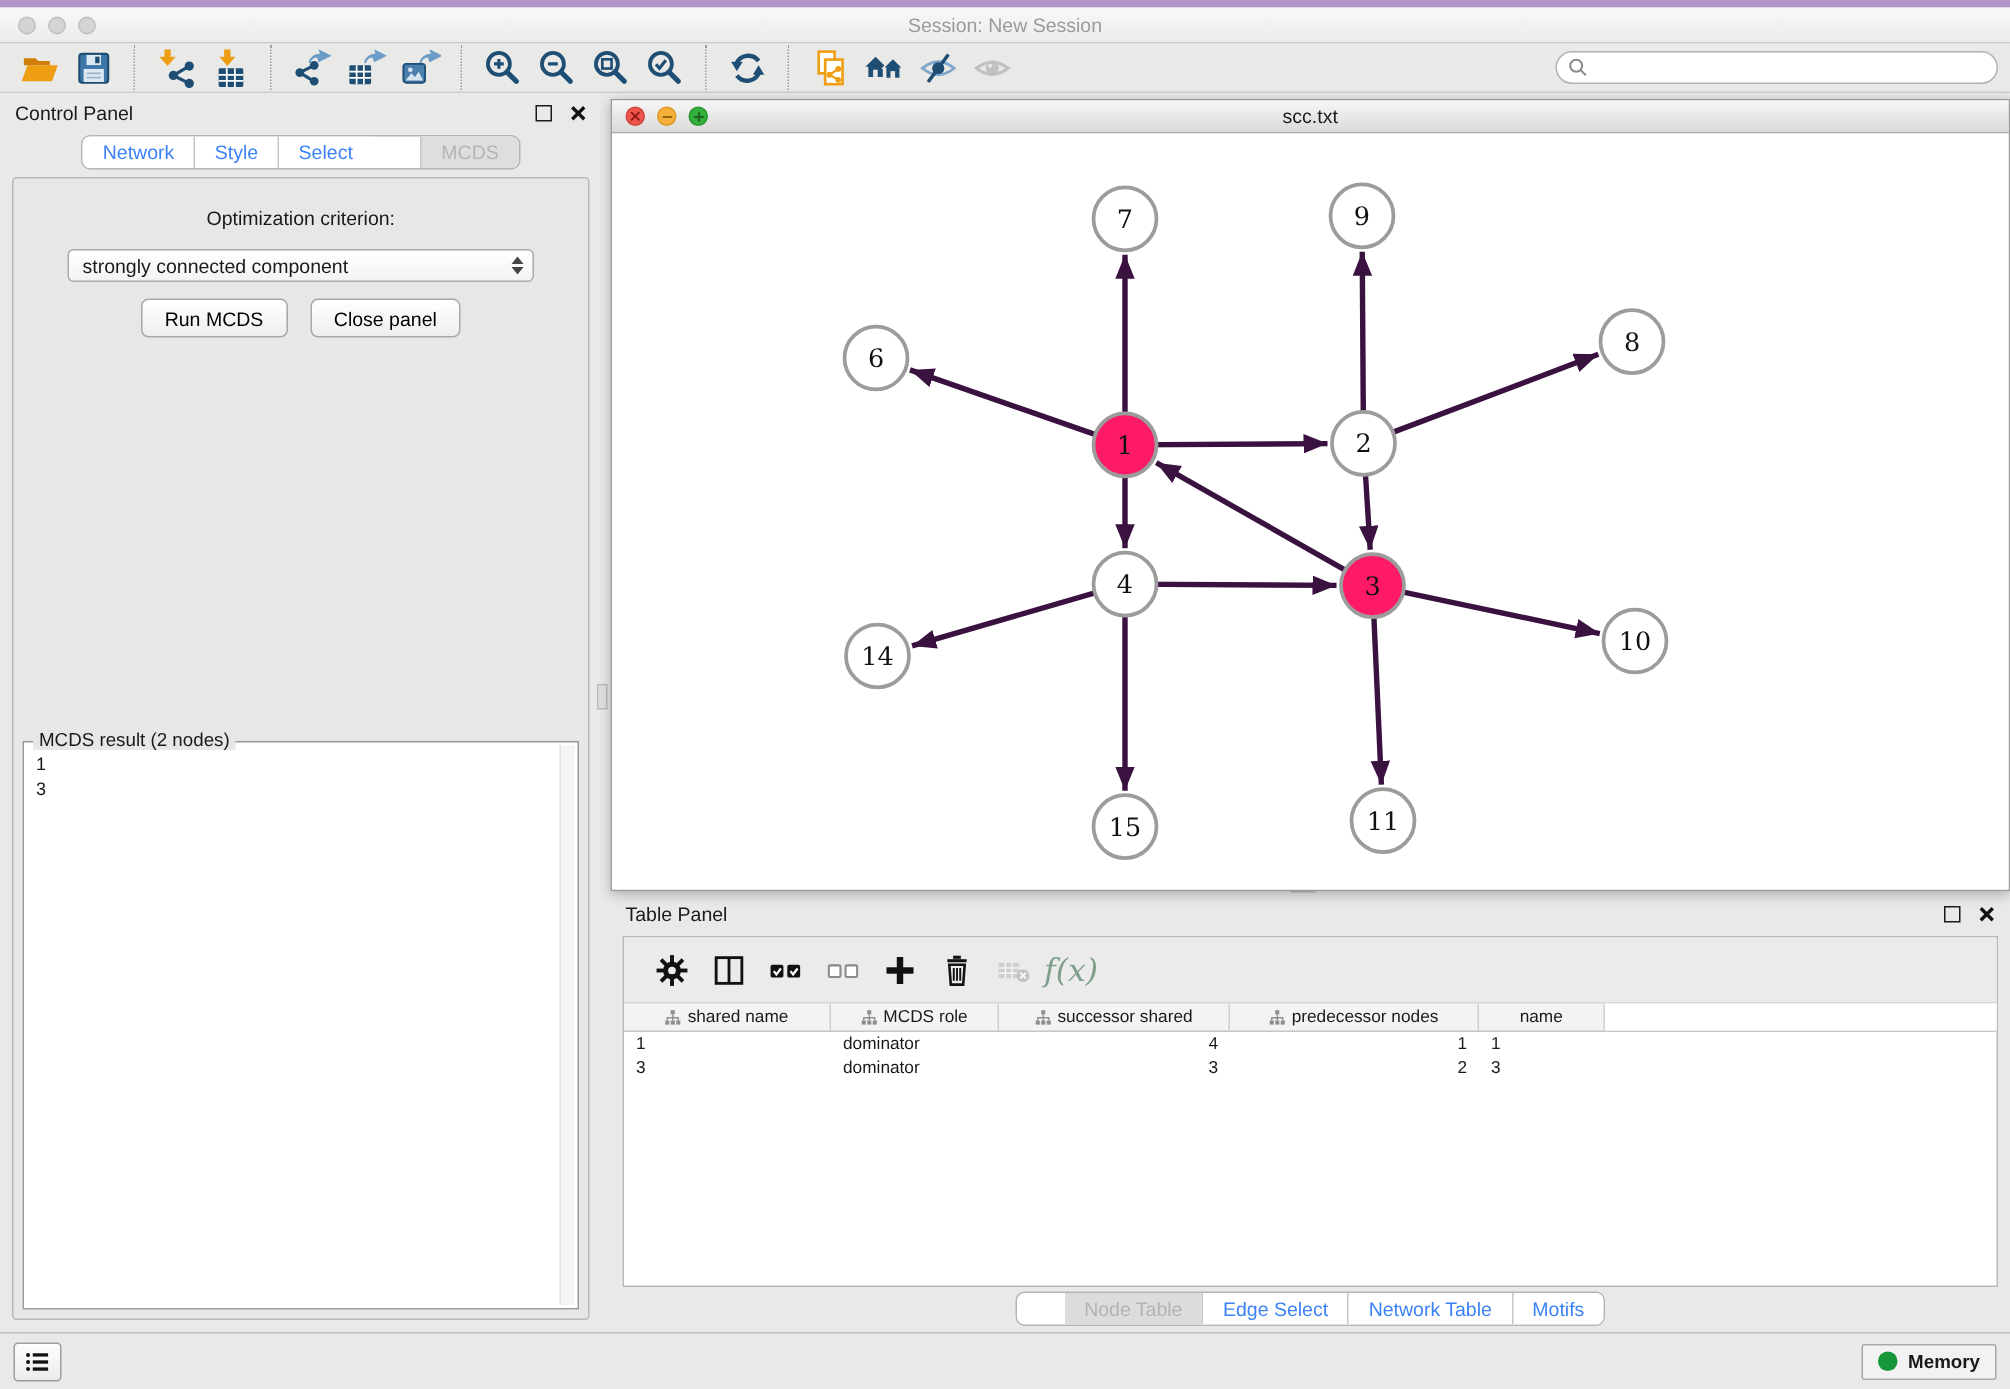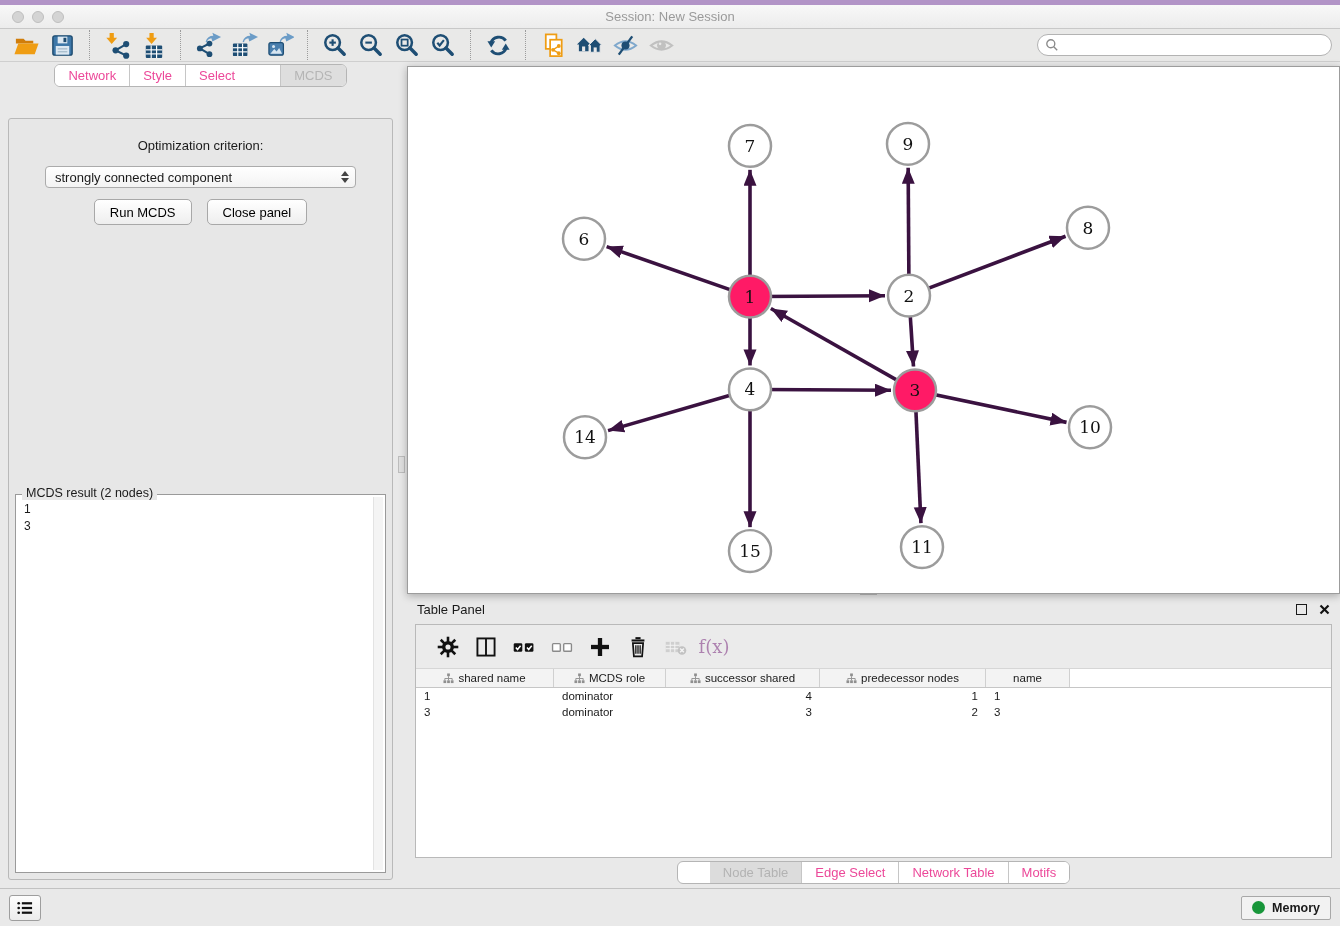--- a/index.html
+++ b/index.html
@@ -27,21 +27,21 @@
   .search-wrap input { border:none; outline:none; flex:1; font-size:12px; background:transparent; }
 
   
   .panel-header { height:26px; display:flex; align-items:center; padding:0 10px; font-size:13px; color:#1a1a1a; }
   .ph-spacer { flex:1; }
   .float-box { width:11px; height:11px; border:1.6px solid #1a1a1a; margin-right:12px; }
   .close-x { width:11px; height:11px; }
 
   
   .seg { display:inline-flex; border:1px solid #b5b5b5; border-radius:6px; overflow:hidden; background:#fff; }
-  .seg .tab { padding:3px 13px; font-size:13px; background:#fff; color:#ec4899; border-left:1px solid #c6c6c6; white-space:nowrap; }
+  .seg .tab { padding:3px 13px; font-size:13px; background:#fff; color:#3b82f6; border-left:1px solid #c6c6c6; white-space:nowrap; }
   .seg .tab:first-child { border-left:none; }
   .seg .tab.sel { background:#dedede; color:#b5b5b5;margin-left:32px; }
 
   
   .control-panel { position:absolute; left:0; top:62px; width:401px; height:826px; }
   .cp-tabs { display:flex; justify-content:center; margin-top:2px; }
   .cp-body { position:absolute; left:8px; right:8px; top:56px; bottom:8px;
     background:#e7e7e7; border:1px solid #b9b9b9; border-radius:3px; }
   .opt-label { text-align:center; margin-top:19px; font-size:13px; }
   .dropdown { margin:13px 36px 0 36px; height:22px; background:linear-gradient(#ffffff,#f3f3f3);
@@ -78,21 +78,21 @@
   .frame-title { position:absolute; left:0; right:0; text-align:center; font-size:13px; color:#1a1a1a; }
   .frame-canvas { position:absolute; left:0; right:0; top:22px; bottom:0; background:#fff; overflow:hidden; }
   #graph-svg { width:100%; height:100%; display:block; }
   #graph-svg text { font-family:"DejaVu Serif","Liberation Serif",serif; }
 
   
   .table-panel { position:absolute; left:407px; top:596px; width:933px; height:292px; }
   .tp-box { position:absolute; left:8px; right:8px; top:28px; height:234px; background:#fff; border:1px solid #b9b9b9; }
   .tp-toolbar { height:43px; background:#ebebeb; display:flex; align-items:center; padding-left:13px; gap:0; }
   .tpicon { width:38px; height:36px; display:flex; align-items:center; justify-content:center; }
-  .fx-icon { font-family:"DejaVu Serif","Liberation Serif",serif; font-size:18px; color:#701a75; }
+  .fx-icon { font-family:"DejaVu Serif","Liberation Serif",serif; font-style:italic; font-size:21px; color:#14532d; }
   .tp-header { display:flex; height:20px; background:#f3f3f3; border-top:1px solid #d6d6d6; border-bottom:1px solid #c6c6c6; }
   .th { display:flex; align-items:center; justify-content:center; gap:4px; font-size:11.5px; color:#1a1a1a;
     border-right:1px solid #d0d0d0; overflow:hidden; }
   .th-fill { flex:1; background:#fff; }
   .tr { display:flex; height:16px; align-items:center; font-size:11.5px; }
   .td { padding:0 8px; overflow:hidden; white-space:nowrap; }
   .tp-tabs { position:absolute; left:0; right:0; top:265px; display:flex; justify-content:center; }
   .tp-tabs .seg .tab.sel { background:#dcdcdc; color:#b3b3b3; }
 
   
@@ -391,20 +391,28 @@
       </div>
     <div class="search-wrap">
       <svg width="16" height="16" viewBox="0 0 20 20">
           <use href="#sym-magnifier"></use>
         </svg>
       <input type="text" placeholder="" style="">
     </div>
   </div>
 
   <div class="control-panel">
+    <div class="panel-header">
+      <span>Control Panel</span>
+      <span class="ph-spacer"></span>
+      <span class="float-box"></span>
+      <svg class="close-x" viewBox="0 0 11 11">
+          <use href="#sym-x"></use>
+        </svg>
+    </div>
     <div class="cp-tabs">
       <div class="seg" id="cp-tabs-seg">
           <span class="tab">Network</span>
           <span class="tab">Style</span>
           <span class="tab">Select</span>
           <span class="tab sel">MCDS</span>
         </div>
     </div>
     <div class="cp-body">
       <div class="opt-label">Optimization criterion:</div>
@@ -427,20 +435,42 @@
           </div>
         <div class="result-scroll"></div>
       </div>
     </div>
   </div>
 
   <div class="v-div-handle"></div>
   <div class="h-div-handle"></div>
 
   <div class="network-frame">
+    <div class="frame-titlebar">
+      <div class="frame-title">scc.txt</div>
+      <div class="tl-dots">
+        <span class="tl red">
+          <svg width="7" height="7" viewBox="0 0 10 10">
+              <line x1="1" y1="1" x2="9" y2="9" stroke="#8e1a12" stroke-width="1.8"></line>
+              <line x1="9" y1="1" x2="1" y2="9" stroke="#8e1a12" stroke-width="1.8"></line>
+            </svg>
+        </span>
+        <span class="tl yellow">
+          <svg width="8" height="8" viewBox="0 0 10 10">
+              <line x1="1" y1="5" x2="9" y2="5" stroke="#97640a" stroke-width="1.8"></line>
+            </svg>
+        </span>
+        <span class="tl green">
+          <svg width="8" height="8" viewBox="0 0 10 10">
+              <line x1="1" y1="5" x2="9" y2="5" stroke="#1c641f" stroke-width="1.8"></line>
+              <line x1="5" y1="1" x2="5" y2="9" stroke="#1c641f" stroke-width="1.8"></line>
+            </svg>
+        </span>
+      </div>
+    </div>
     <div class="frame-canvas">
       <svg id="graph-svg" viewBox="0 0 931 505" preserveAspectRatio="none" xmlns="http://www.w3.org/2000/svg">
           <defs>
             <marker id="arrowhead" markerUnits="userSpaceOnUse" markerWidth="18" markerHeight="14" refX="16" refY="6.5" orient="auto">
               <path d="M0 0 L16 6.5 L0 13 Z" fill="#3a1240"></path>
             </marker>
           </defs>
           <line x1="342" y1="208" x2="342" y2="81" stroke="#3a1240" stroke-width="3.6" marker-end="url(#arrowhead)"></line>
           <line x1="342" y1="208" x2="198.65685301088945" y2="157.91624984717825" stroke="#3a1240" stroke-width="3.6" marker-end="url(#arrowhead)"></line>
           <line x1="342" y1="208" x2="477.0004746506868" y2="207.15094041100198" stroke="#3a1240" stroke-width="3.6" marker-end="url(#arrowhead)"></line>

